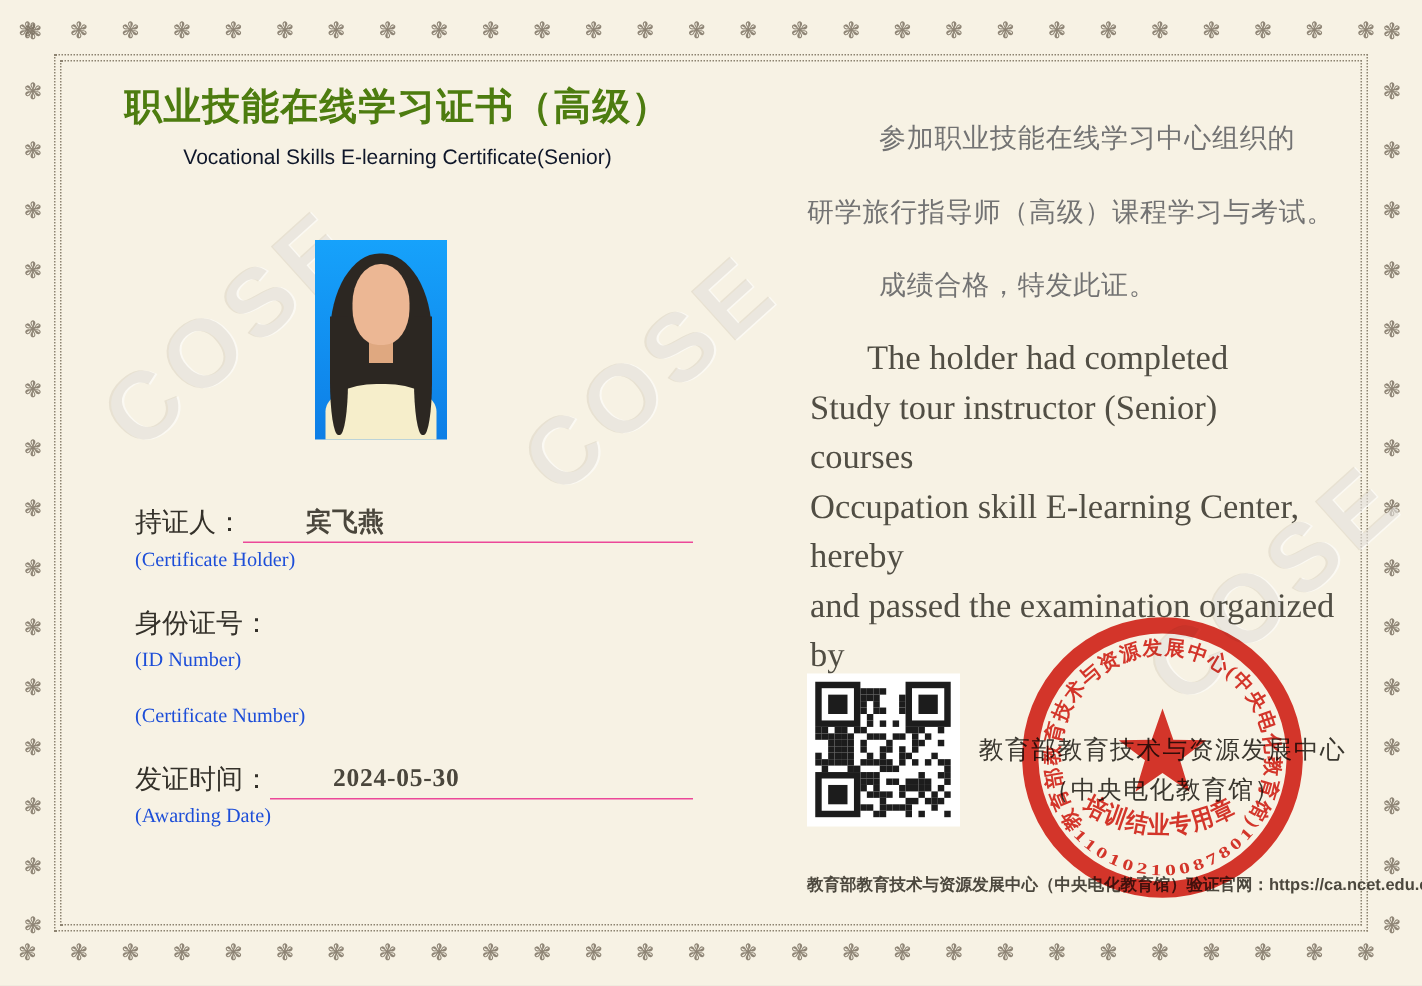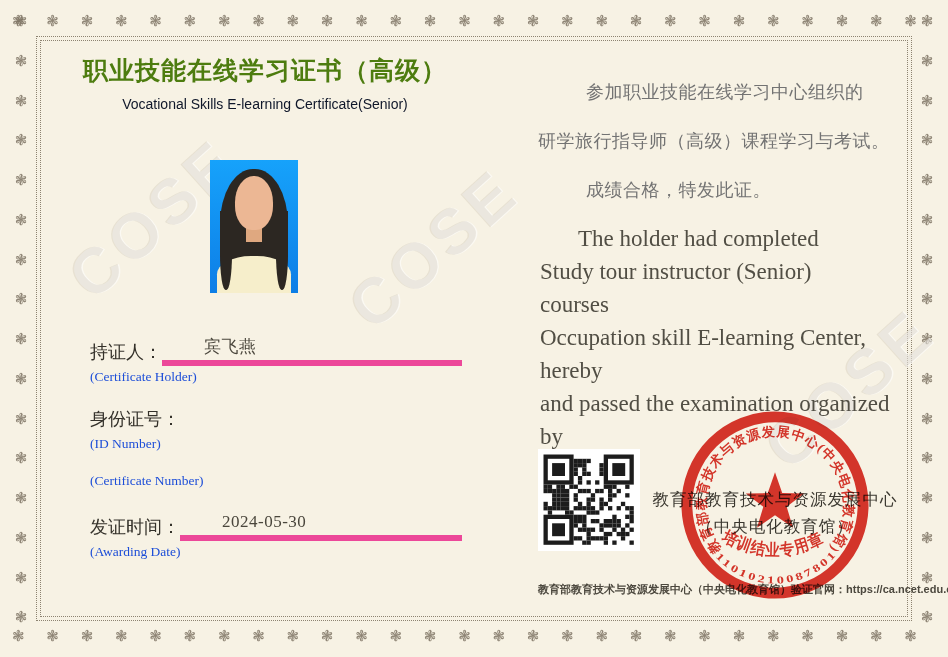--- a/index.html
+++ b/index.html
@@ -30,21 +30,21 @@
   .photo .neck{position:absolute;left:41%;top:46%;width:18%;height:16%;background:#dfa880;}
   .photo .face{position:absolute;left:28%;top:12%;width:44%;height:41%;background:#ecb794;border-radius:48% 48% 44% 44%;}
   .photo .shirt{position:absolute;left:8%;bottom:-2%;width:84%;height:30%;background:#f6eecb;border-radius:46% 46% 0 0;}
   .photo .strand-l{position:absolute;left:11%;top:38%;width:14%;height:60%;background:#2c2722;border-radius:0 0 45% 45%;}
   .photo .strand-r{position:absolute;right:11%;top:38%;width:14%;height:60%;background:#2c2722;border-radius:0 0 45% 45%;}
   
   .fields{position:absolute;left:54px;top:334px;width:372px;z-index:2;margin-left:36px;}
   .field-row{margin-bottom:20px;}
   .field-main{display:flex;align-items:flex-end;}
   .field-label{font-size:18px;line-height:28px;color:#34312a;white-space:nowrap;}
-  .field-value-wrap{flex:1;border-bottom:6px solid #ec4899;padding-left:42px;}
+  .field-value-wrap{flex:1;border-bottom:1px solid #ec4899;padding-left:42px;font-weight:bold;}
   .field-value{font-size:17px;line-height:26px;color:#4a463c;letter-spacing:.5px;}
   .field-sublabel{font-size:13.5px;line-height:17px;color:#1d4ed8;margin-top:2px;}
   
   .cn-block{position:absolute;left:538px;top:68px;width:368px;font-size:18px;line-height:49px;
             color:#737373;letter-spacing:.5px;z-index:2;}
   .cn-indent{padding-left:48px;}
   .en-block{position:absolute;left:540px;top:222px;width:362px;font-size:23px;line-height:33px;
             color:#514e44;z-index:2;}
   .en-block div{white-space:pre-wrap;}
   .en-indent{padding-left:38px;}

